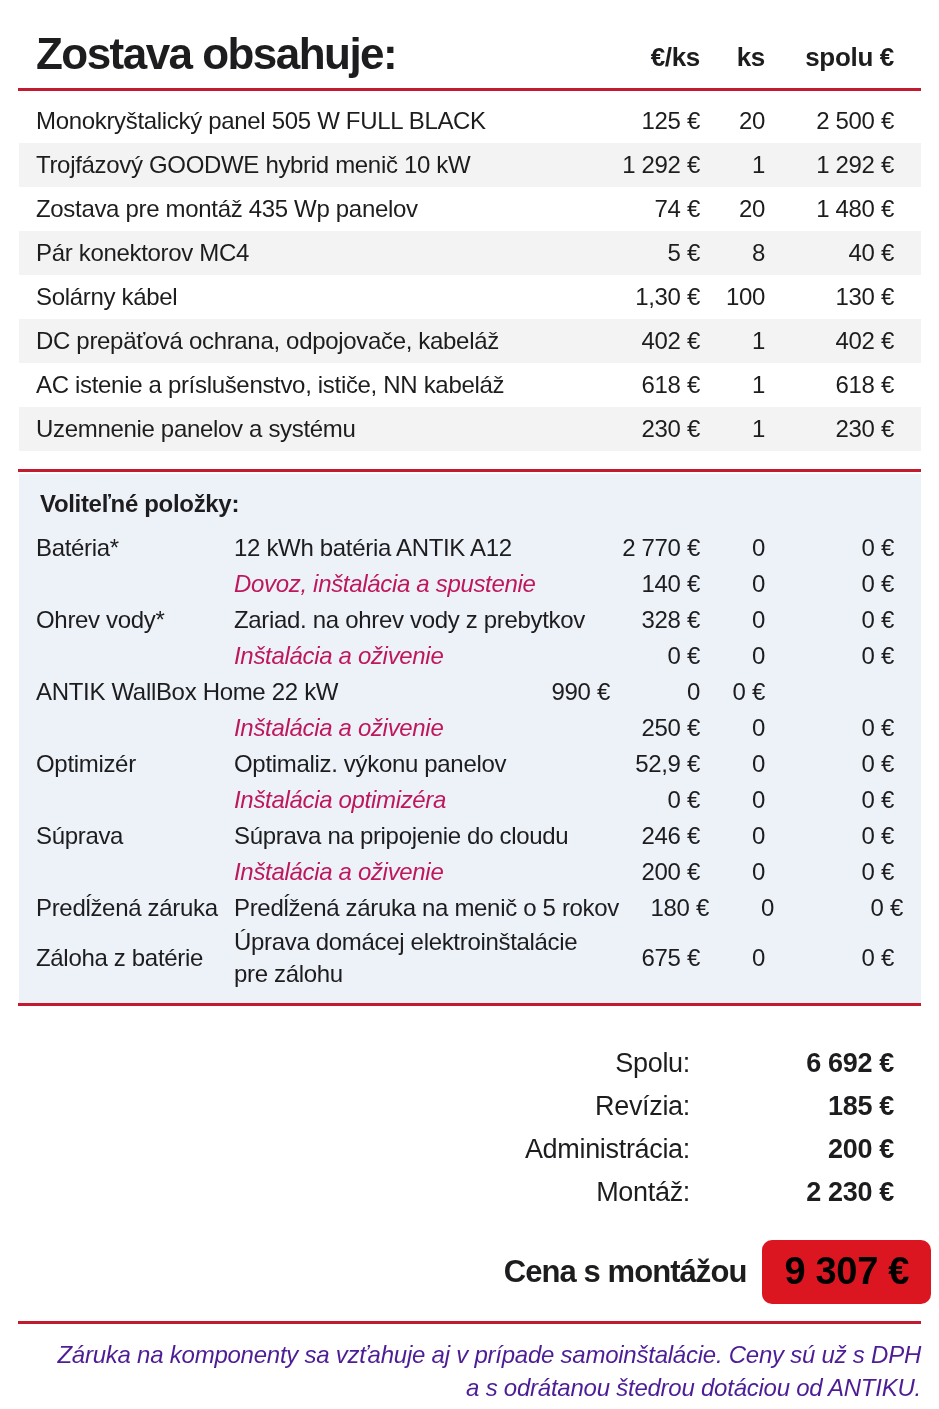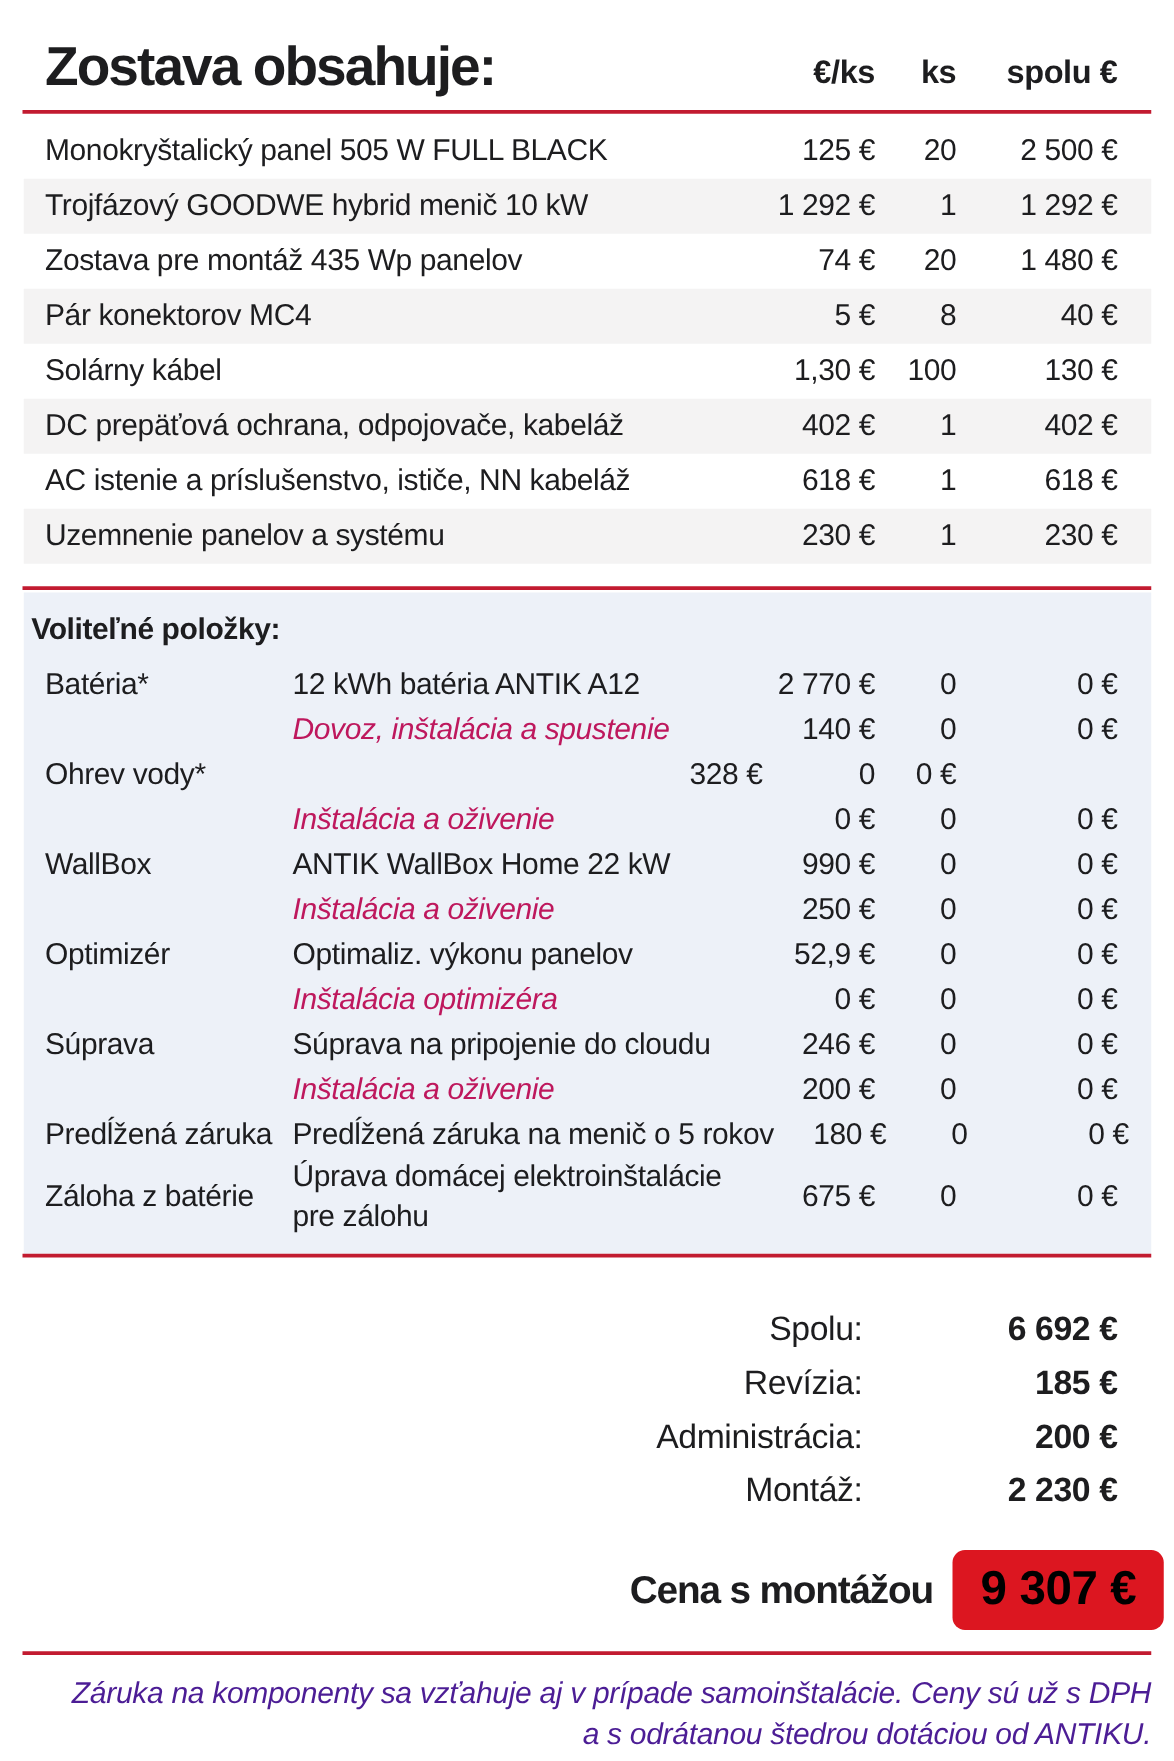--- a/index.html
+++ b/index.html
@@ -63,21 +63,21 @@
 
   
   .optional-box {
     background: #edf1f8;
     margin: 2px 18px 0 19px;
     padding: 16px 0 12px 0;
   }
   .optional-title {
     font-size: 24px;
     font-weight: bold;
-    padding-left: 6px;
+    padding-left: 21px;
   }
   .optional-rows { margin-top: 12px; }
   .opt-row {
     display: grid;
     grid-template-columns: 198px 1fr 90px 65px 129px;
     align-items: center;
     padding: 0 27px 0 17px;
     min-height: 36px;
     font-size: 24px;
   }
@@ -221,33 +221,33 @@
       </div>
       <div class="opt-row italic">
         <div class="opt-name"></div>
         <div class="opt-desc">Dovoz, inštalácia a spustenie</div>
         <div class="cell-num">140 €</div>
         <div class="cell-num">0</div>
         <div class="cell-num">0 €</div>
       </div>
       <div class="opt-row">
         <div class="opt-name">Ohrev vody*</div>
+        <div class="opt-desc">Zariad. na ohrev vody z prebytkov</div>
         <div class="cell-num">328 €</div>
         <div class="cell-num">0</div>
         <div class="cell-num">0 €</div>
       </div>
       <div class="opt-row italic">
         <div class="opt-name"></div>
         <div class="opt-desc">Inštalácia a oživenie</div>
         <div class="cell-num">0 €</div>
         <div class="cell-num">0</div>
         <div class="cell-num">0 €</div>
       </div>
       <div class="opt-row">
-        <div class="opt-name">WallBox</div>
         <div class="opt-desc">ANTIK WallBox Home 22 kW</div>
         <div class="cell-num">990 €</div>
         <div class="cell-num">0</div>
         <div class="cell-num">0 €</div>
       </div>
       <div class="opt-row italic">
         <div class="opt-name"></div>
         <div class="opt-desc">Inštalácia a oživenie</div>
         <div class="cell-num">250 €</div>
         <div class="cell-num">0</div>

